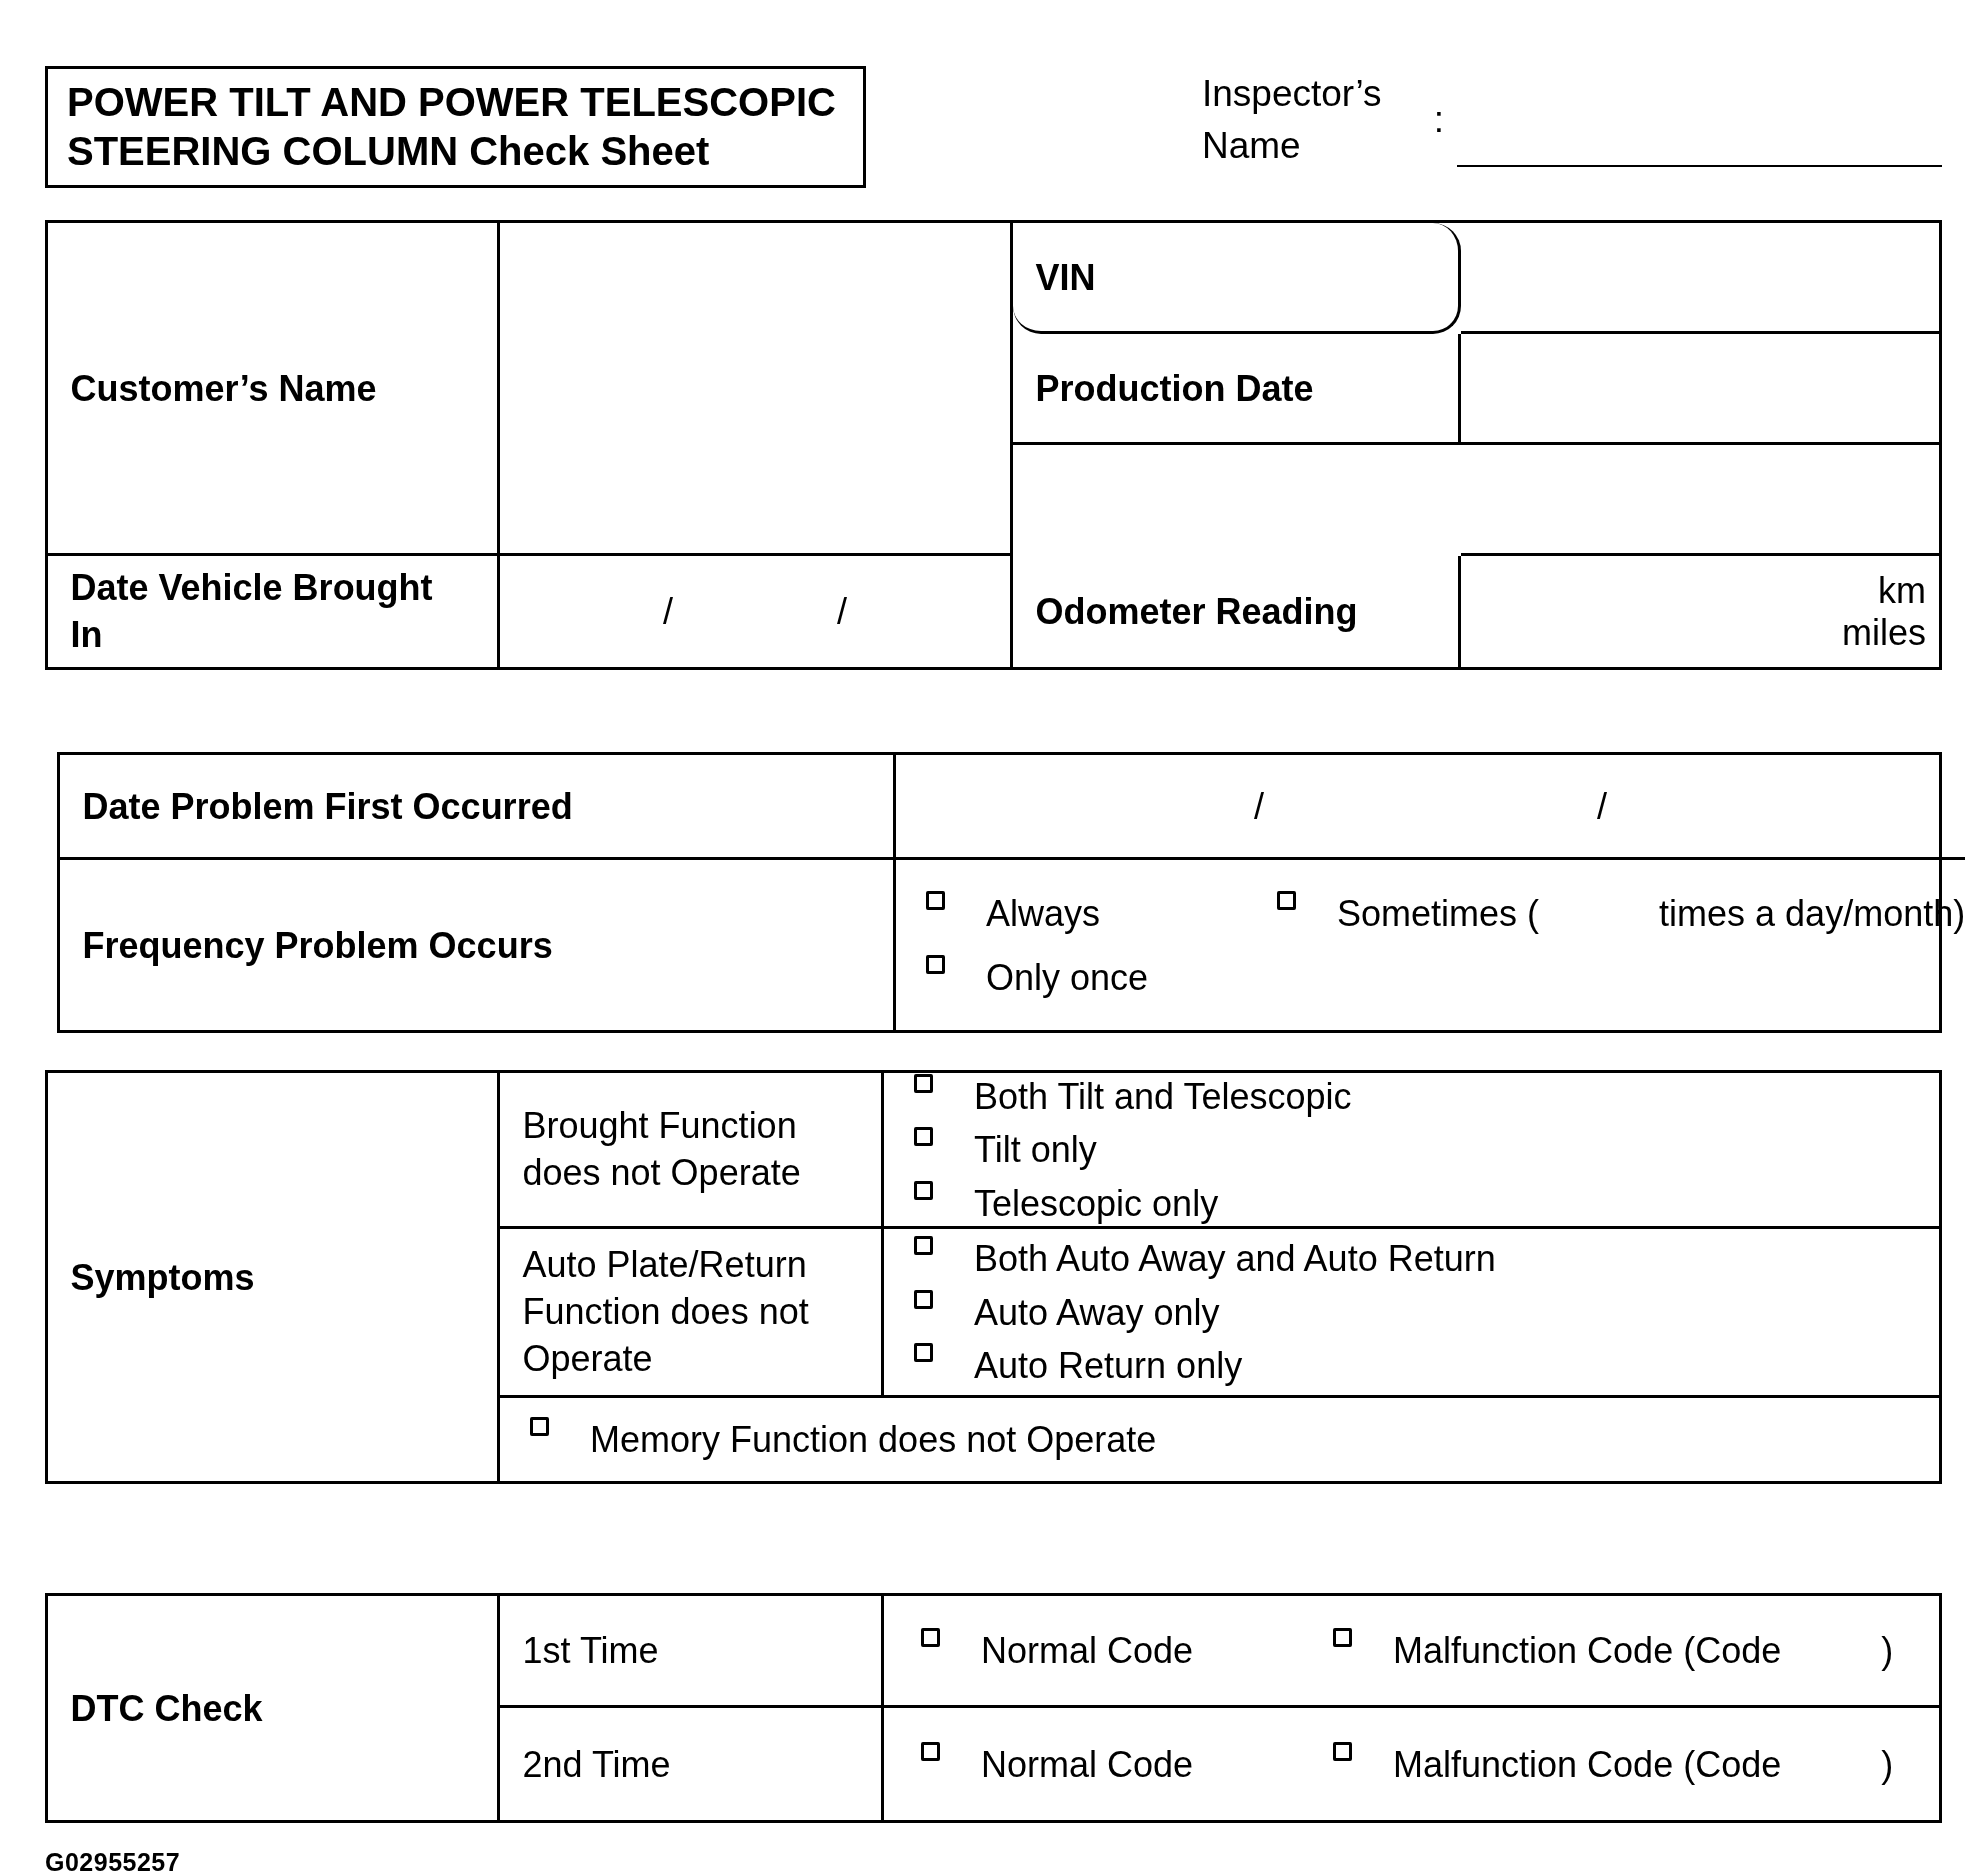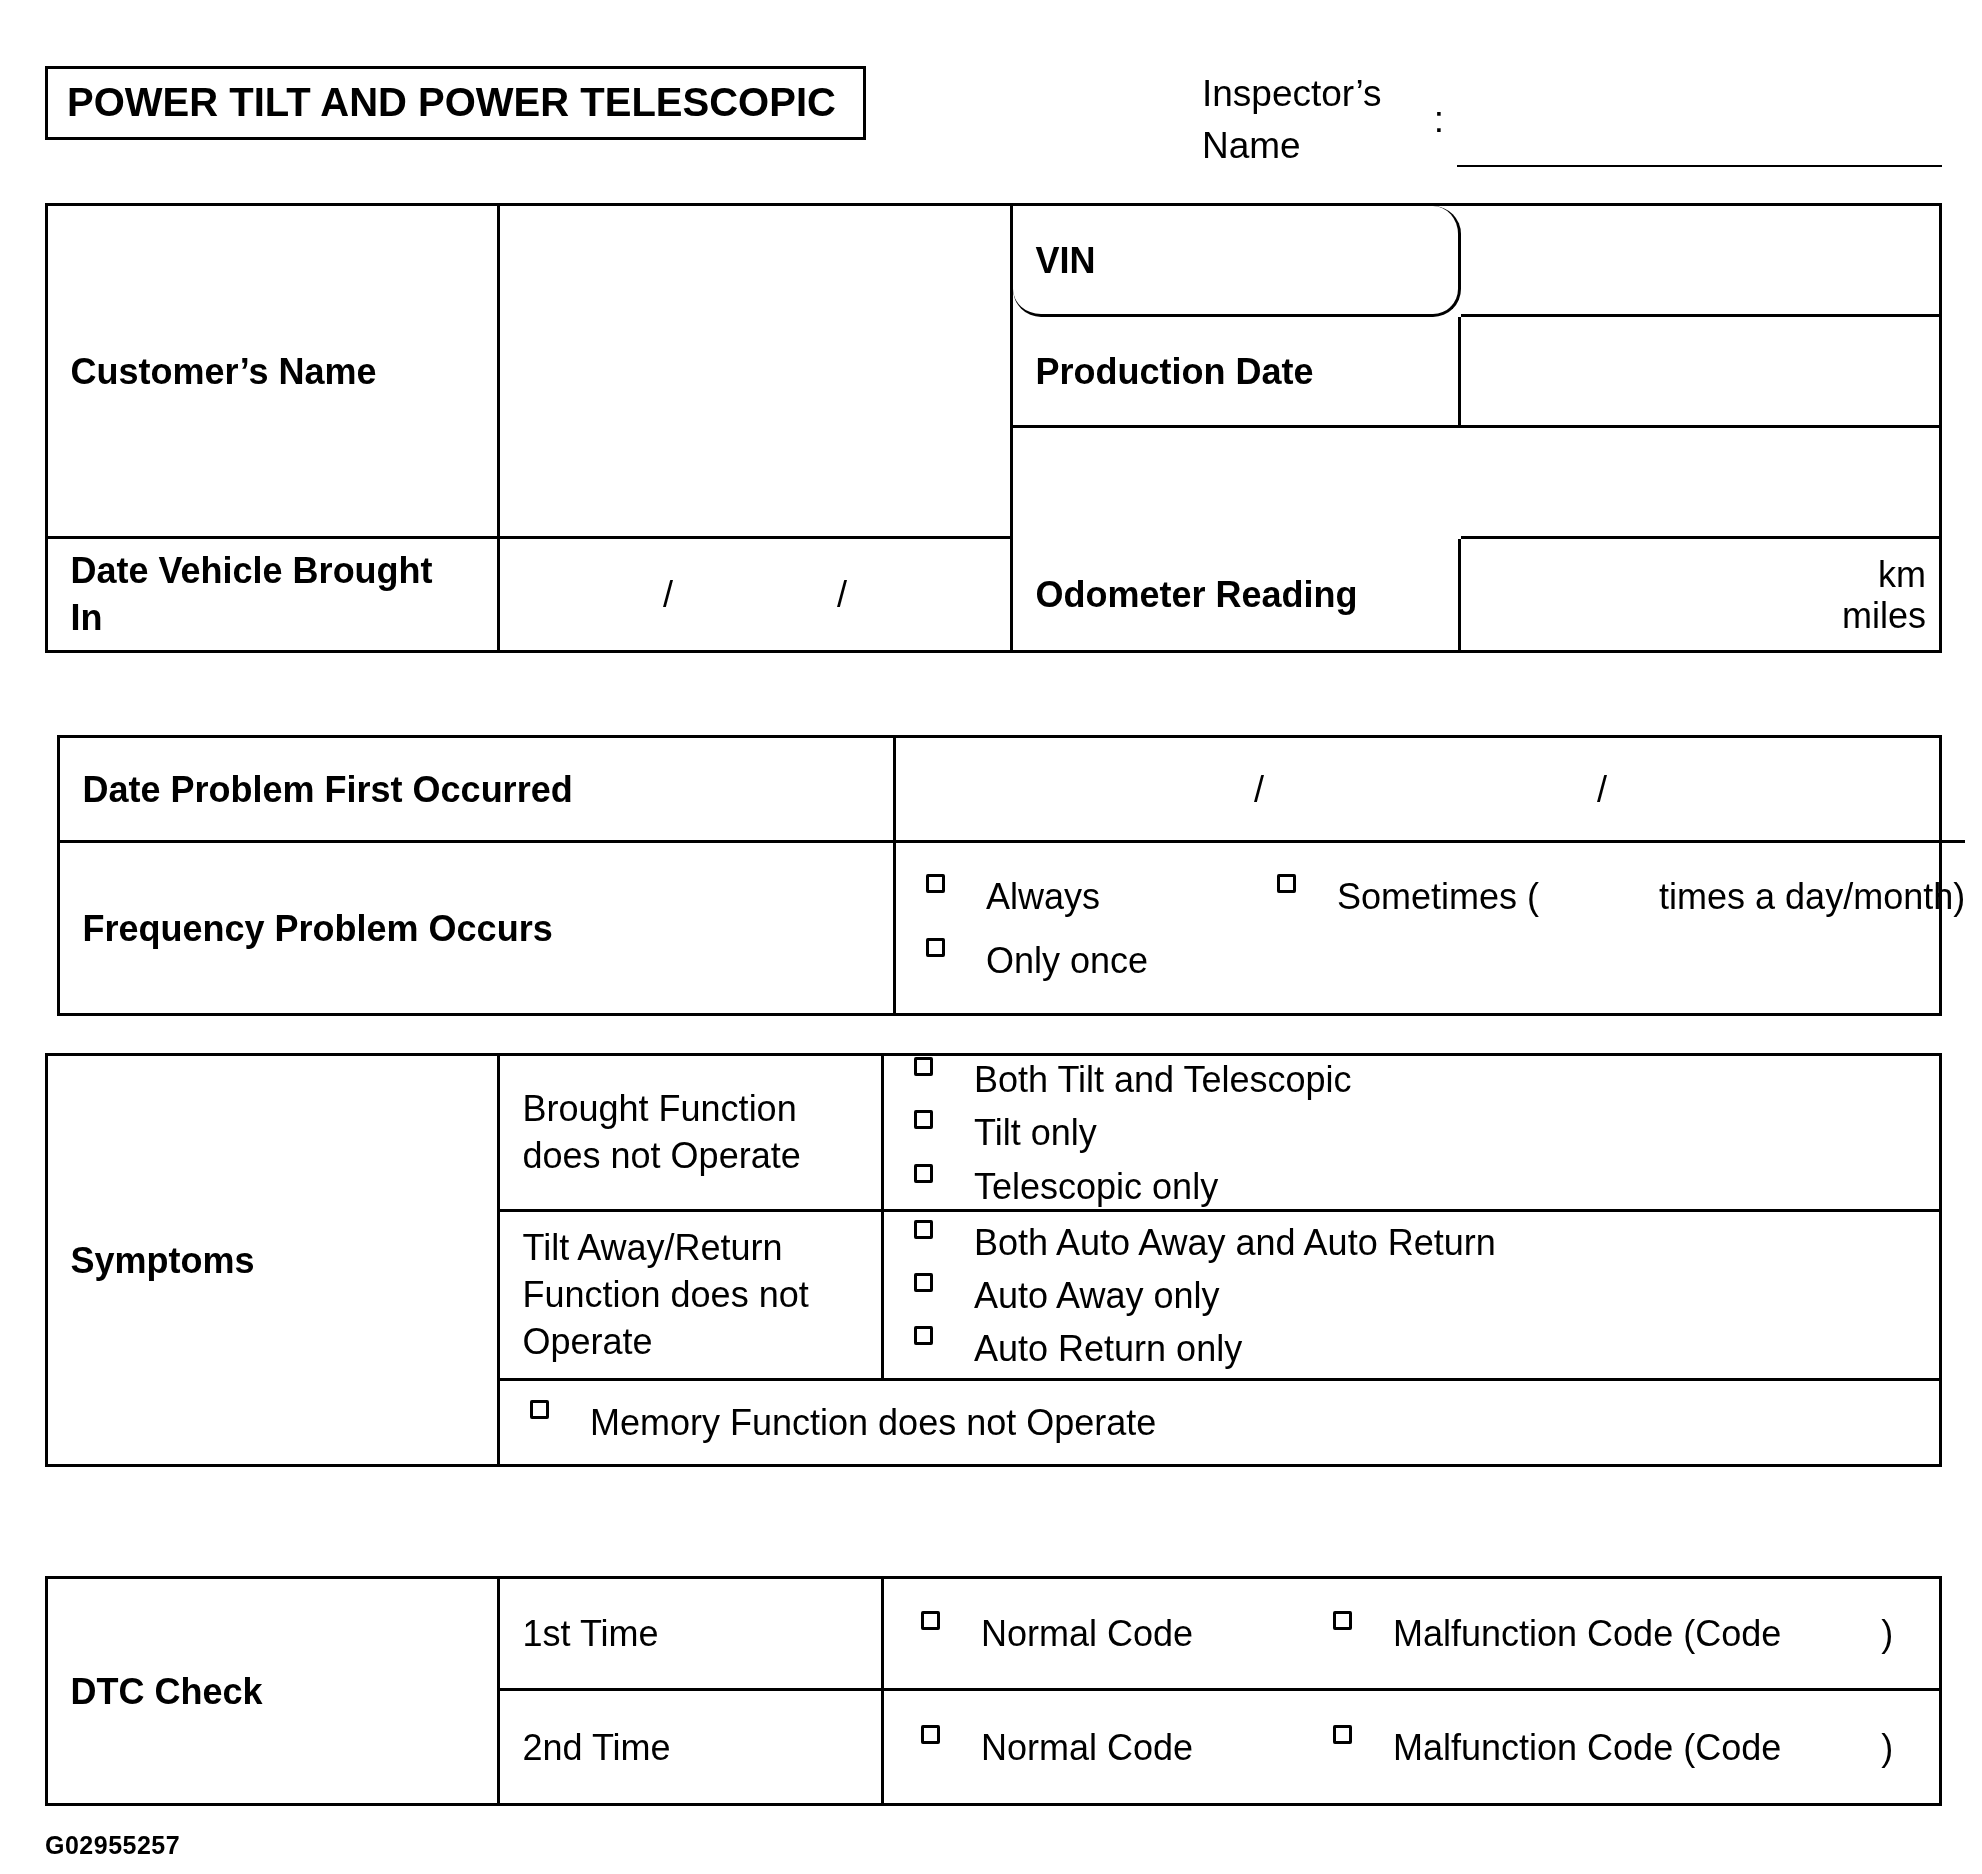--- a/index.html
+++ b/index.html
@@ -70,20 +70,21 @@
   .footer { margin-top:24px; font-size:25px; font-weight:bold; letter-spacing:0.5px; }
 </style>
 </head>
 <body>
 
 <div class="page">
 
   <div class="header-row">
     <div class="title-box">
       <div>POWER TILT AND POWER TELESCOPIC</div>
+      <div>STEERING COLUMN Check Sheet</div>
     </div>
     <div class="inspector">
       <div class="insp-labels">
         <div>Inspector’s</div>
         <div>Name</div>
       </div>
       <div class="insp-colon">:</div>
       <div class="insp-line"></div>
     </div>
   </div>
@@ -154,21 +155,21 @@
       <div class="opt">
         <span class="cb"></span>
         <span>Tilt only</span>
       </div>
       <div class="opt">
         <span class="cb"></span>
         <span>Telescopic only</span>
       </div>
     </div>
 
-    <div class="cell br bb wrapcell a-auto">Tilt Away/Return Function does not Operate</div>
+    <div class="cell br bb wrapcell a-auto">Auto Plate/Return Function does not Operate</div>
     <div class="optcol optcol-tight bb a-aopts">
       <div class="opt">
         <span class="cb"></span>
         <span>Both Auto Away and Auto Return</span>
       </div>
       <div class="opt">
         <span class="cb"></span>
         <span>Auto Away only</span>
       </div>
       <div class="opt">

